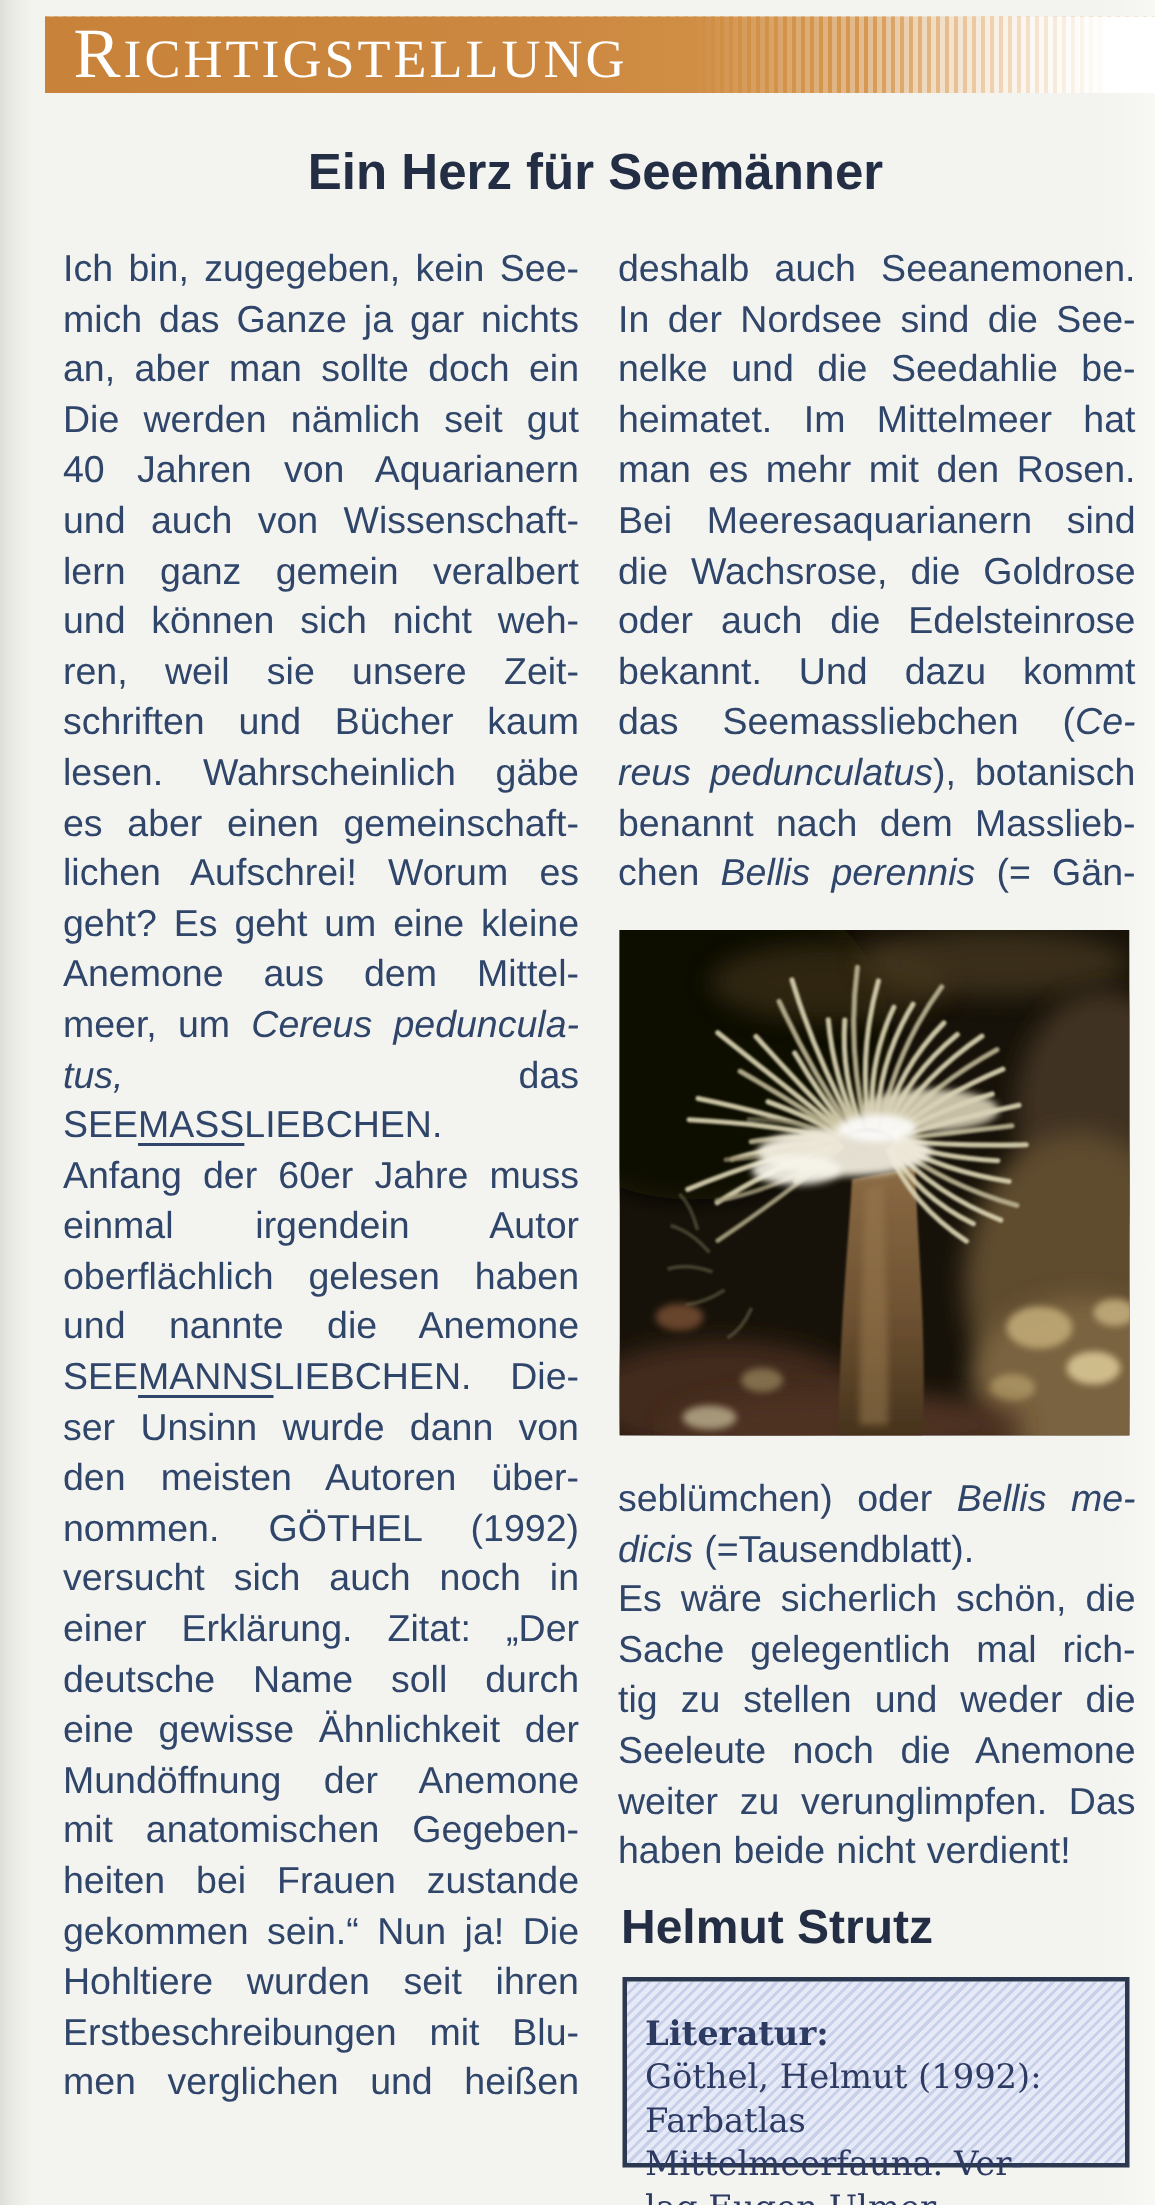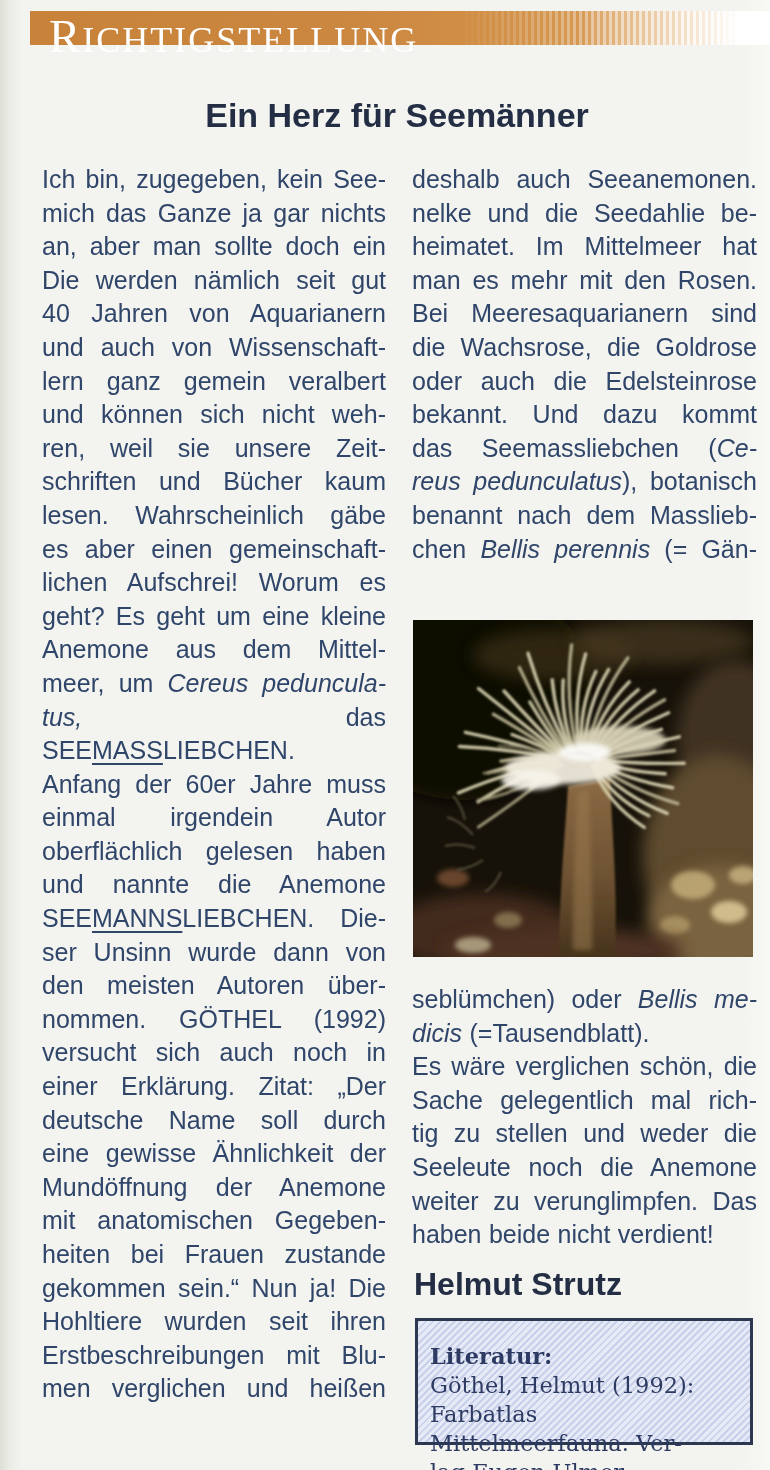--- a/index.html
+++ b/index.html
@@ -3,21 +3,21 @@
 <meta charset="utf-8">
 <style>
   html,body{margin:0;padding:0;background:#ffffff;}
   .page{
     position:relative;width:770px;height:1470px;overflow:hidden;
     background:linear-gradient(90deg,#dddfd6 0px,#ecece7 10px,#f3f3ef 22px,#f3f3ef 96%,#f8f8f5 100%);
     font-family:"Liberation Sans",sans-serif;
   }
   
   .banner{
-    position:absolute;left:30px;top:11px;width:740px;height:34px;
+    position:absolute;left:30px;top:11px;width:740px;height:51px;
     background:
       linear-gradient(90deg,rgba(255,255,255,0) 74%,rgba(255,255,255,1) 96%),
       linear-gradient(90deg,#c8823a 0%,#cc8840 45%,#d08d44 58%,rgba(208,141,68,0) 90%),
       repeating-linear-gradient(90deg,#dda45e 0 3px,#f6ecdd 3px 6px);
   }
   .banner-title{
     display:block;color:#ffffff;font-family:"Liberation Serif",serif;
     font-size:36px;letter-spacing:2px;line-height:51px;padding-left:19px;
     text-transform:uppercase;font-weight:500;
   }
@@ -102,20 +102,21 @@
       <div class="tline"><span>mit anatomischen Gegeben-</span></div>
       <div class="tline"><span>heiten bei Frauen zustande</span></div>
       <div class="tline"><span>gekommen sein.“ Nun ja! Die</span></div>
       <div class="tline"><span>Hohltiere wurden seit ihren</span></div>
       <div class="tline"><span>Erstbeschreibungen mit Blu-</span></div>
       <div class="tline"><span>men verglichen und heißen</span></div>
     </div>
 
   <div class="col col-right-top" id="col-right-top">
       <div class="tline"><span>deshalb auch Seeanemonen.</span></div>
+      <div class="tline"><span>In der Nordsee sind die See-</span></div>
       <div class="tline"><span>nelke und die Seedahlie be-</span></div>
       <div class="tline"><span>heimatet. Im Mittelmeer hat</span></div>
       <div class="tline"><span>man es mehr mit den Rosen.</span></div>
       <div class="tline"><span>Bei Meeresaquarianern sind</span></div>
       <div class="tline"><span>die Wachsrose, die Goldrose</span></div>
       <div class="tline"><span>oder auch die Edelsteinrose</span></div>
       <div class="tline"><span>bekannt. Und dazu kommt</span></div>
       <div class="tline"><span>das Seemassliebchen (</span><span class="it">Ce-</span></div>
       <div class="tline"><span class="it">reus pedunculatus</span><span>), botanisch</span></div>
       <div class="tline"><span>benannt nach dem Masslieb-</span></div>
@@ -214,21 +215,21 @@
       <ellipse cx="150" cy="148" rx="58" ry="16" fill="#efeadb" opacity="0.95" filter="url(#soft2)"></ellipse>
       <ellipse cx="207" cy="120" rx="46" ry="14" fill="#d9d2b8" opacity="0.9" filter="url(#soft2)"></ellipse>
       <ellipse cx="118" cy="160" rx="30" ry="10" fill="#f7f4ea" opacity="0.92" filter="url(#soft2)"></ellipse>
       <ellipse cx="172" cy="132" rx="26" ry="9" fill="#ffffff" opacity="0.85" filter="url(#soft2)"></ellipse>
     </svg>
   </figure>
 
   <div class="col col-right-bottom" id="col-right-bottom">
       <div class="tline"><span>seblümchen) oder </span><span class="it">Bellis me-</span></div>
       <div class="tline noj"><span class="it">dicis</span><span> (=Tausendblatt).</span></div>
-      <div class="tline"><span>Es wäre verglichen schön, die</span></div>
+      <div class="tline"><span>Es wäre sicherlich schön, die</span></div>
       <div class="tline"><span>Sache gelegentlich mal rich-</span></div>
       <div class="tline"><span>tig zu stellen und weder die</span></div>
       <div class="tline"><span>Seeleute noch die Anemone</span></div>
       <div class="tline"><span>weiter zu verunglimpfen. Das</span></div>
       <div class="tline noj"><span>haben beide nicht verdient!</span></div>
     </div>
 
   <div class="author">Helmut Strutz</div>
 
   <div class="litbox">

